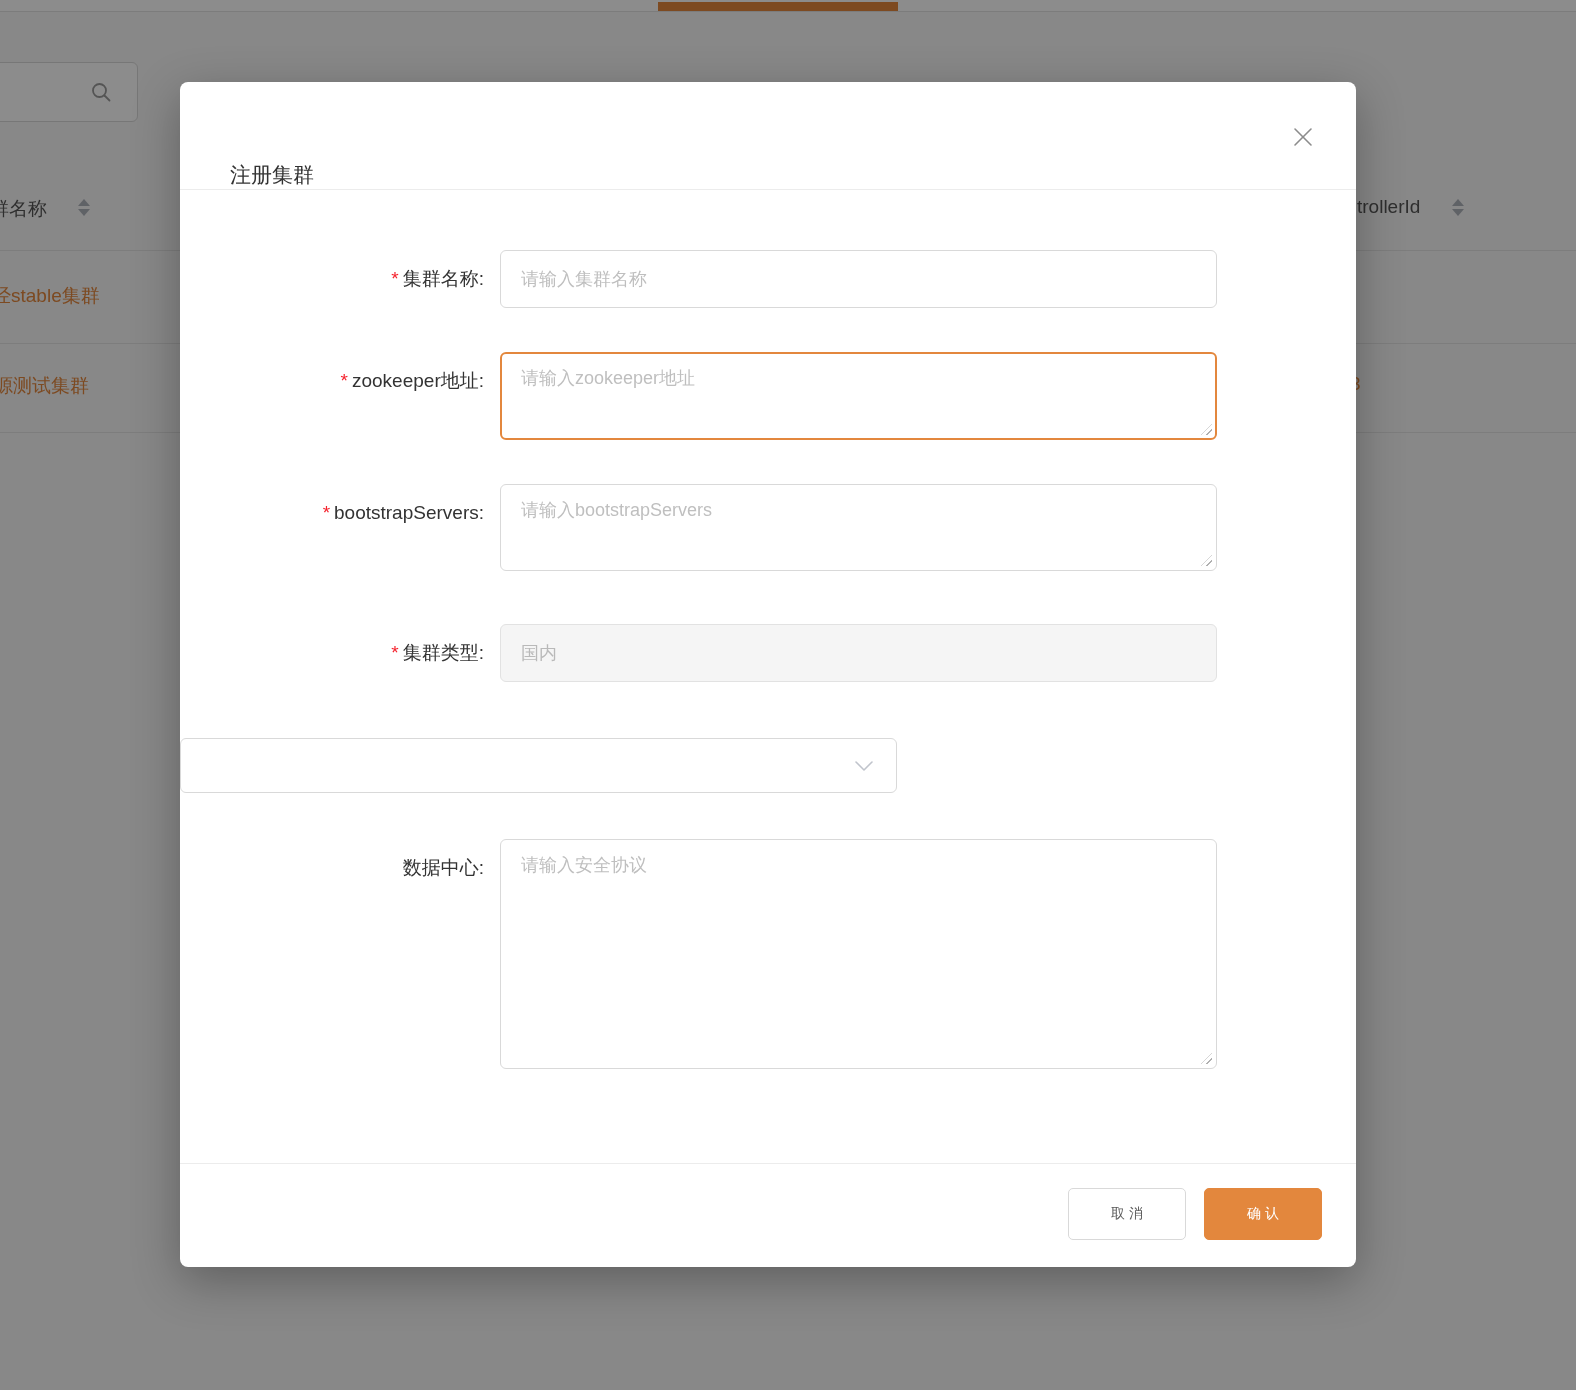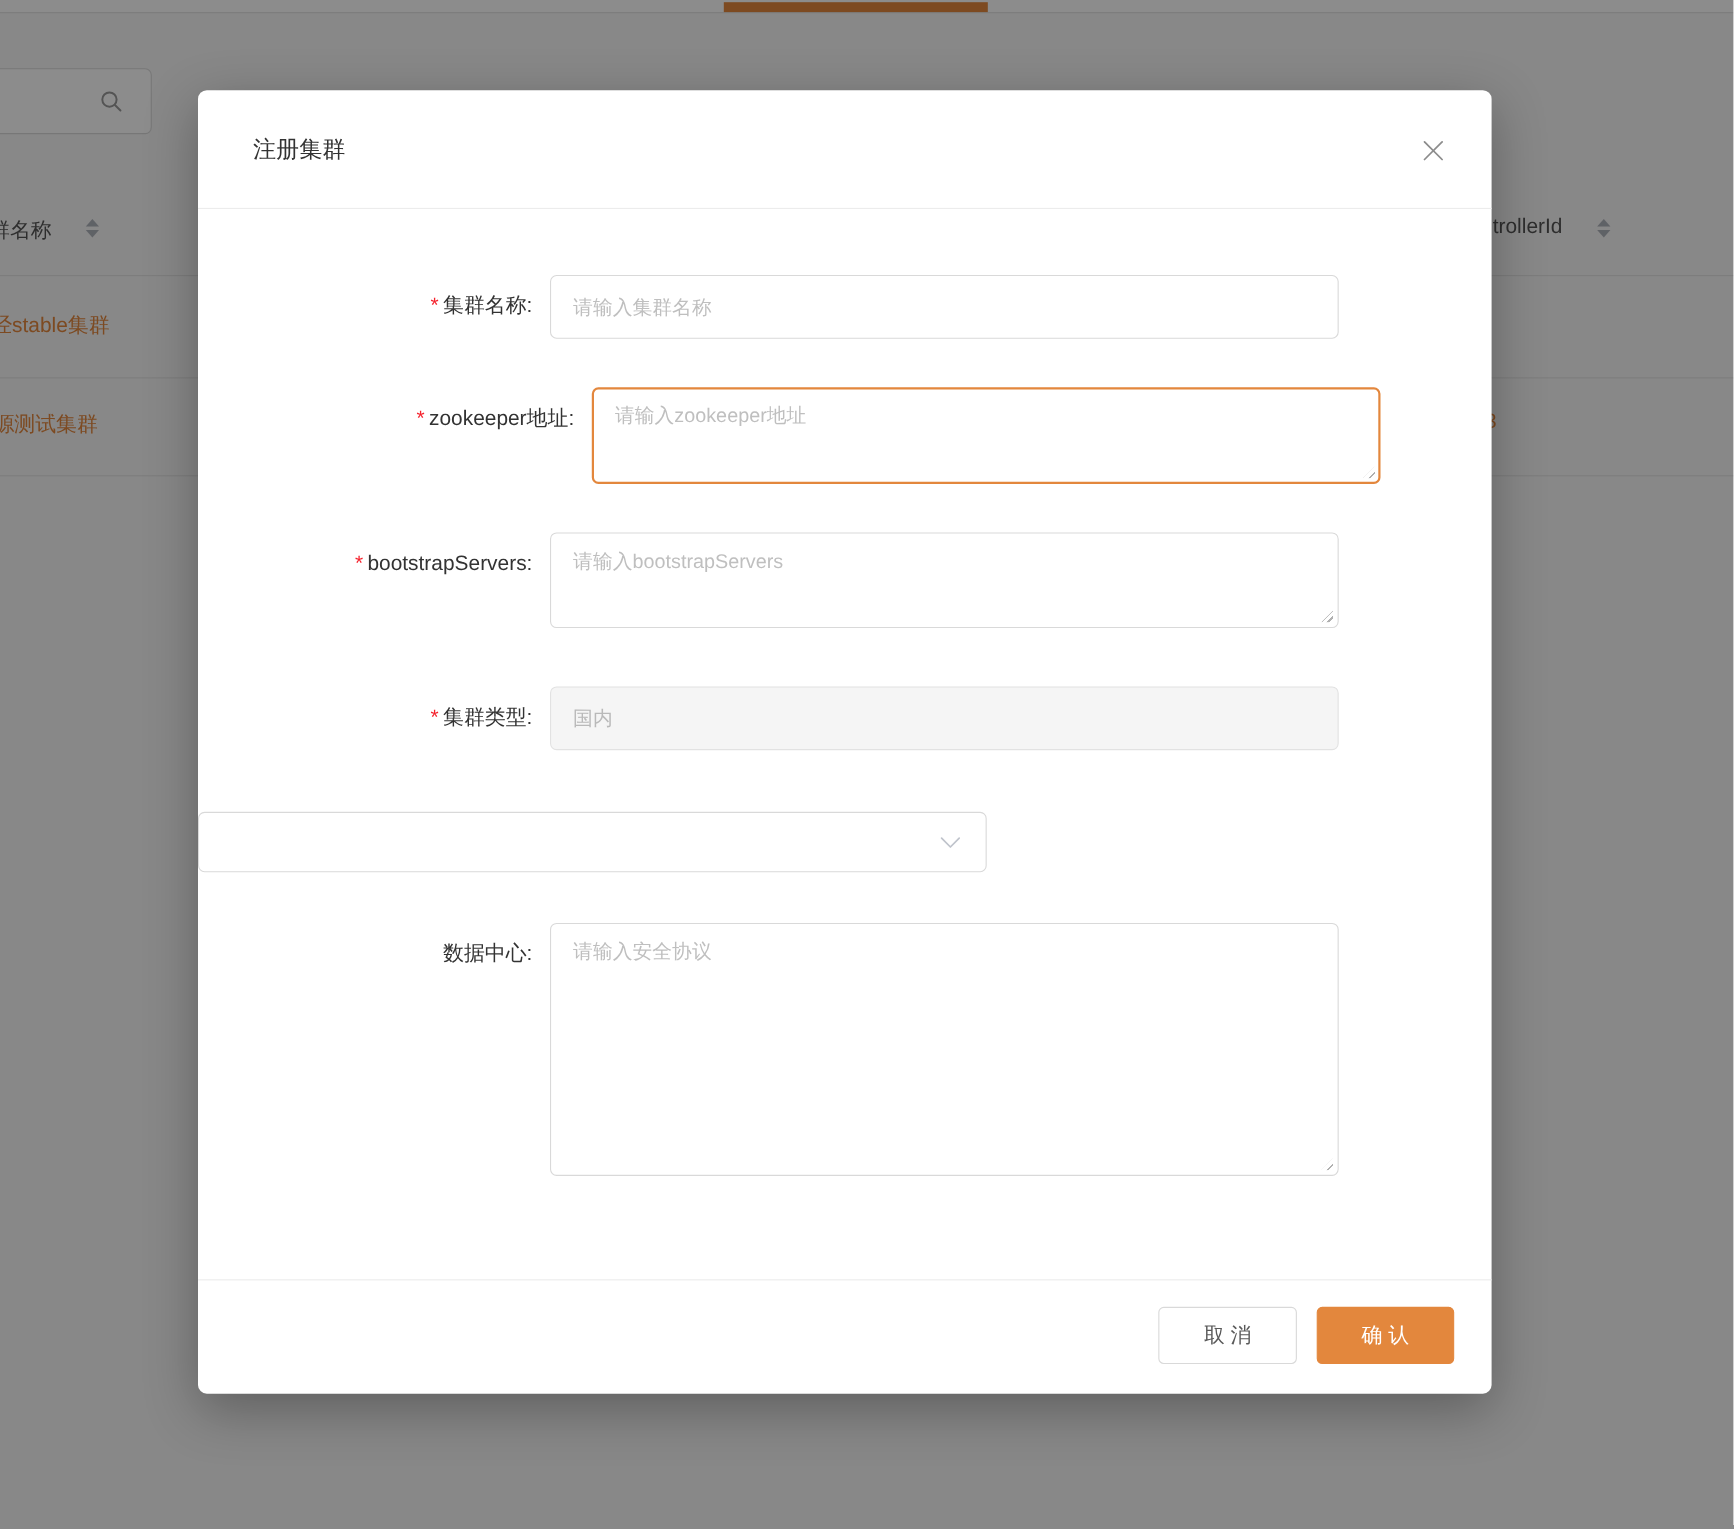--- a/index.html
+++ b/index.html
@@ -28,21 +28,21 @@
   .row-link { position:absolute; font-size:19px; color:#E3873D; white-space:nowrap; }
 
   
   .mask { position:absolute; inset:0; background:rgba(0,0,0,0.45); z-index:10; }
 
   
   .modal { position:absolute; left:180px; top:82px; width:1176px; height:1185px;
            background:#ffffff; border-radius:8px; z-index:20;
            box-shadow:0 14px 48px rgba(0,0,0,0.30); display:flex; flex-direction:column; }
   .modal-header { height:108px; flex:0 0 auto; border-bottom:1px solid #ececec;
-                  display:flex; align-items:center; padding-left:50px; position:relative; }
+                  display:flex; align-items:flex-end; padding-left:50px; position:relative; }
   .modal-title { font-size:21px; color:#333333; font-weight:500; }
   .modal-close { position:absolute; right:40px; top:42px; width:26px; height:26px;
                  display:flex; align-items:center; justify-content:center; cursor:pointer; }
   .modal-body { flex:1 1 auto; padding-top:60px; }
 
   .form-row { display:flex; align-items:flex-start; }
   .form-label { flex:0 0 320px; text-align:right; padding-right:16px; font-size:19px;
                 color:#333333; line-height:58px; white-space:nowrap; }
   .req { color:#F5222D; margin-right:4px; font-size:19px; }
   .control { flex:0 0 717px; position:relative; }
@@ -63,29 +63,29 @@
 
   .resize-grip { position:absolute; right:5px; bottom:5px; width:11px; height:11px;
                  background:repeating-linear-gradient(-45deg, transparent 0 3px, #b0b0b0 3px 4.5px);
                  clip-path:polygon(100% 0, 100% 100%, 0 100%); pointer-events:none; }
 
   .select-box { width:717px; height:55px; border:1px solid #d9d9d9; border-radius:6px;
                 background:#fff; position:relative; cursor:pointer; }
   .select-chevron { position:absolute; right:22px; top:50%; transform:translateY(-50%); }
 
   .r0 { margin-bottom:44px; }
-  .r1 { margin-bottom:44px;padding-left:38px; }
+  .r1 { margin-bottom:44px; }
   .r2 { margin-bottom:53px; }
   .r3 { margin-bottom:56px; }
   .r4 { margin-bottom:46px; }
 
   .modal-footer { flex:0 0 104px; border-top:1px solid #ececec;
                   display:flex; align-items:flex-start; justify-content:flex-end;
                   padding:24px 34px 0 0; }
-  .btn { height:52px; min-width:118px; border-radius:5px; font-size:19px;
+  .btn { height:52px; min-width:118px; border-radius:5px; font-size:14px;
          display:flex; align-items:center; justify-content:center; cursor:pointer;
          font-family:inherit; padding:0 40px; }
   .btn-cancel { background:#ffffff; border:1px solid #d9d9d9; color:#595959; }
   .btn-confirm { background:#E3873D; border:1px solid #E3873D; color:#ffffff; margin-left:18px; }
 </style>
 </head>
 <body>
 
 <div class="page">
   <div class="tabbar">

